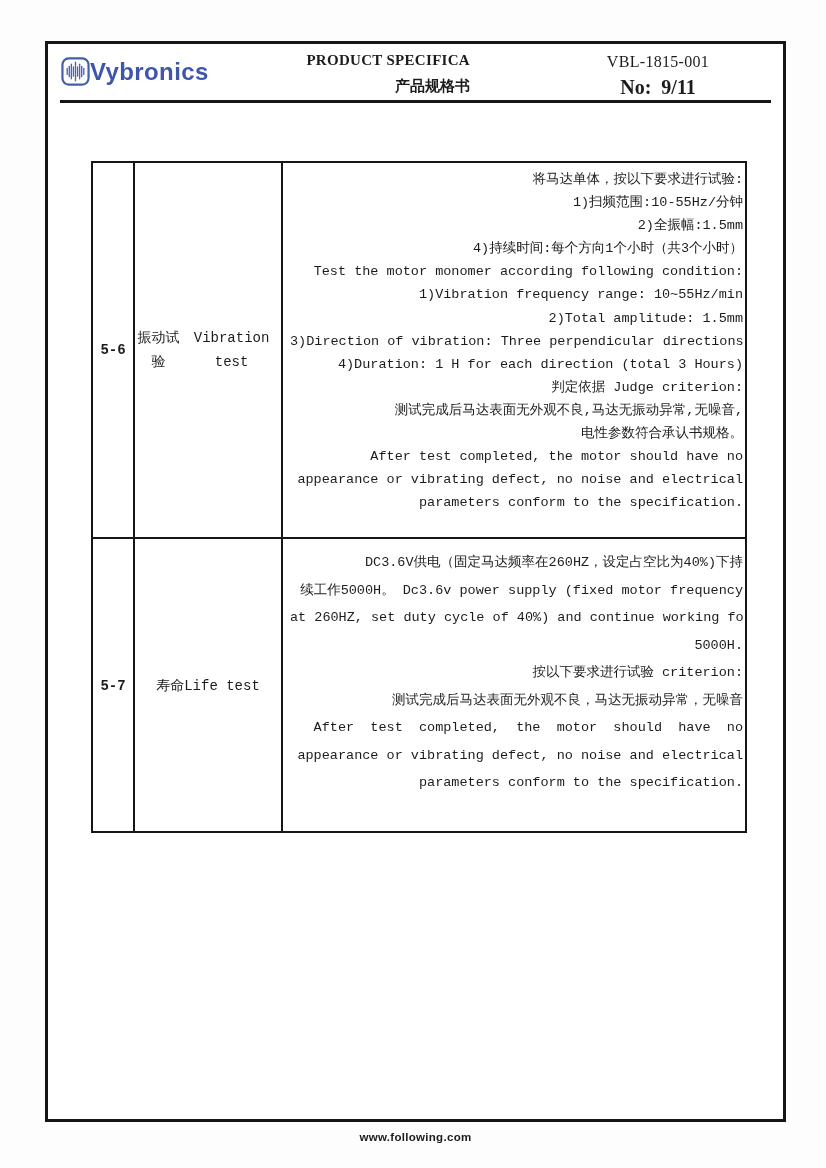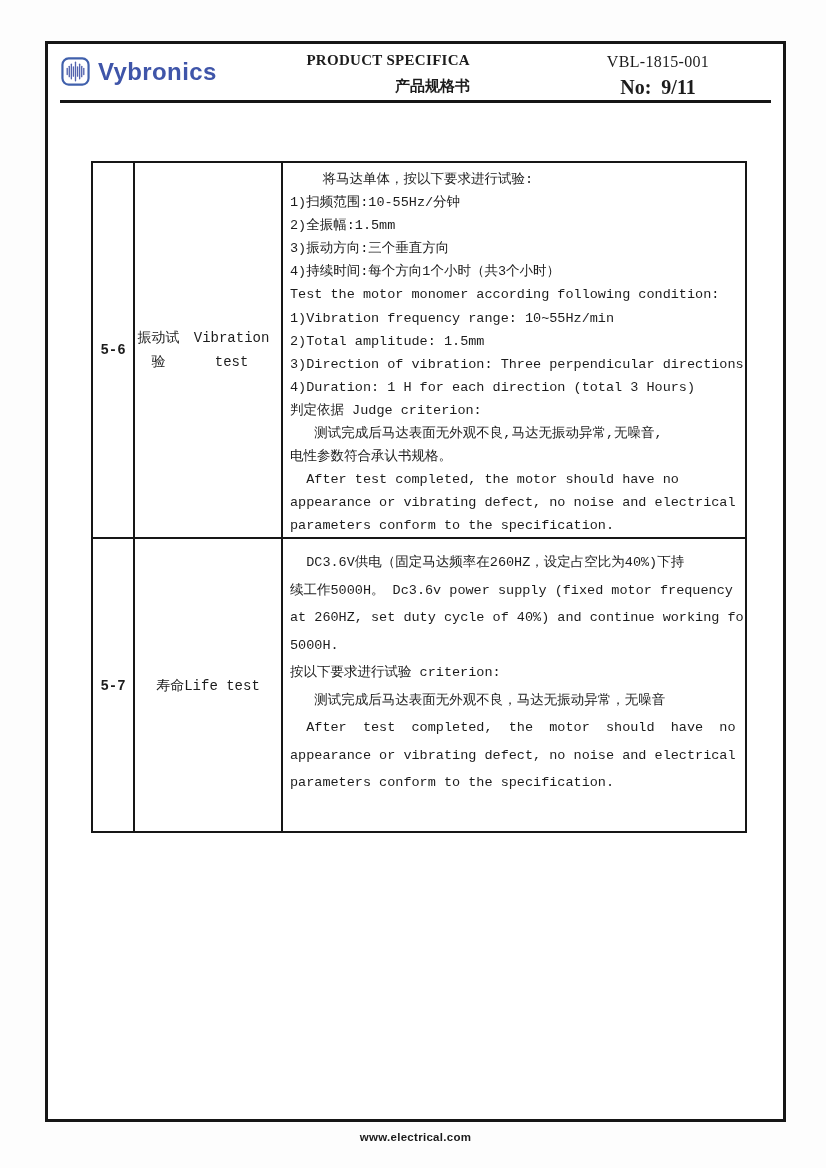--- a/index.html
+++ b/index.html
@@ -13,21 +13,21 @@
   .serif{font-family:"Liberation Serif","DejaVu Serif",serif;}
 
   
   .page-frame{
     position:absolute;left:45px;top:41px;width:741px;height:1081px;
     border:3px solid #161616;background:#fff;box-sizing:border-box;
   }
 
   
   .doc-header{position:absolute;left:0;top:0;width:100%;height:56px;}
-  .logo{position:absolute;left:13px;top:13px;display:flex;align-items:center;gap:8px;}
+  .logo{position:absolute;left:13px;top:13px;display:flex;align-items:center;gap:0;}
   .logo-icon{width:29px;height:29px;display:block;}
   .logo-text{
     font-size:24px;font-weight:700;color:#3f55a9;letter-spacing:.4px;
     font-family:"Liberation Sans",sans-serif;line-height:29px;
   }
   .header-center{position:absolute;left:222px;top:7px;width:200px;text-align:right;}
   .header-title-en{font-size:15px;font-weight:700;letter-spacing:.3px;line-height:19px;}
   .header-title-cn{font-size:15px;font-weight:600;line-height:18px;margin-top:7px;}
   .header-doc{position:absolute;left:530px;top:9px;width:160px;text-align:center;}
   .doc-code{font-size:16px;line-height:18px;letter-spacing:.3px;}
@@ -51,21 +51,21 @@
   }
   .cell-name{
     width:148px;border-right:2px solid #161616;
     display:flex;align-items:center;justify-content:center;
     font-size:14px;line-height:24px;text-align:center;
   }
   .cell-content{flex:1;padding:5px 2px 0 7px;font-size:13.5px;overflow:hidden;}
   .trow-1 .line{line-height:23.1px;}
   .trow-2 .cell-content{padding-top:10px;}
   .trow-2 .line{line-height:27.5px;}
-  .line{white-space:pre;}
+  .line{white-space:pre;text-align:right;}
 
   
   .site-footer{
     position:absolute;left:45px;top:1131px;width:741px;text-align:center;
     font-size:11.5px;font-weight:700;letter-spacing:.3px;color:#1b1b1b;
   }
 </style>
 </head>
 <body>
 
@@ -108,21 +108,20 @@
     <div class="trow trow-1">
       <div class="cell cell-id">5-6</div>
       <div class="cell cell-name">
         <div>振动试验</div>
         <div>Vibration test</div>
       </div>
       <div class="cell cell-content">
         <div class="line">    将马达单体，按以下要求进行试验:</div>
         <div class="line">1)扫频范围:10-55Hz/分钟</div>
         <div class="line">2)全振幅:1.5mm</div>
-        <div class="line">3)振动方向:三个垂直方向</div>
         <div class="line">4)持续时间:每个方向1个小时（共3个小时）</div>
         <div class="line">Test the motor monomer according following condition:</div>
         <div class="line">1)Vibration frequency range: 10~55Hz/min</div>
         <div class="line">2)Total amplitude: 1.5mm</div>
         <div class="line">3)Direction of vibration: Three perpendicular directions</div>
         <div class="line">4)Duration: 1 H for each direction (total 3 Hours)</div>
         <div class="line">判定依据 Judge criterion:</div>
         <div class="line">   测试完成后马达表面无外观不良,马达无振动异常,无噪音,</div>
         <div class="line">电性参数符合承认书规格。</div>
         <div class="line">  After test completed, the motor should have no</div>
@@ -146,13 +145,13 @@
         <div class="line">   测试完成后马达表面无外观不良，马达无振动异常，无噪音</div>
         <div class="line">  After  test  completed,  the  motor  should  have  no</div>
         <div class="line">appearance or vibrating defect, no noise and electrical</div>
         <div class="line">parameters conform to the specification.</div>
       </div>
     </div>
 
   </div>
 </div>
 
-<div class="site-footer">www.electrical.com</div>
+<div class="site-footer">www.following.com</div>
 
 </body></html>

